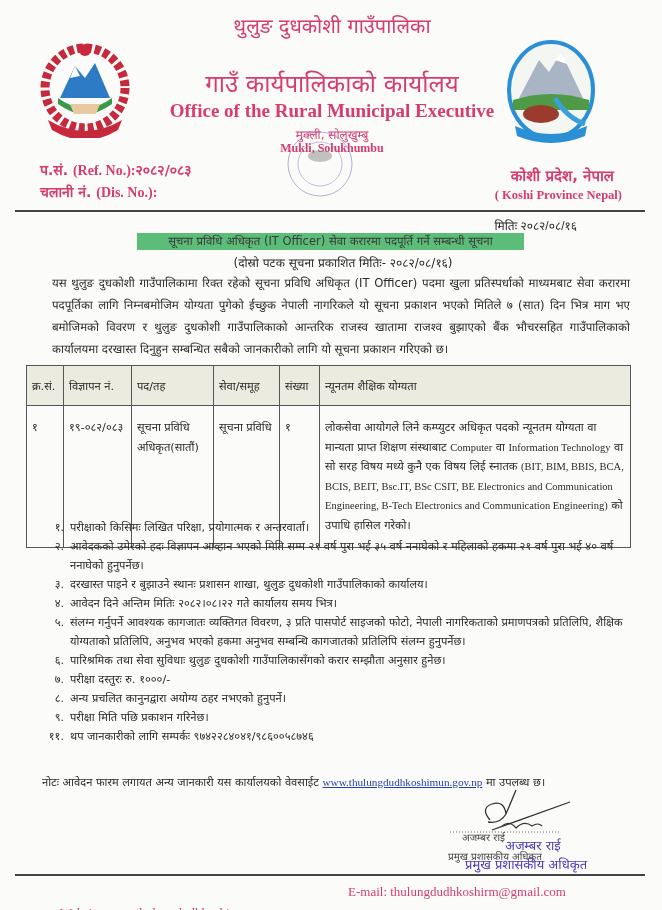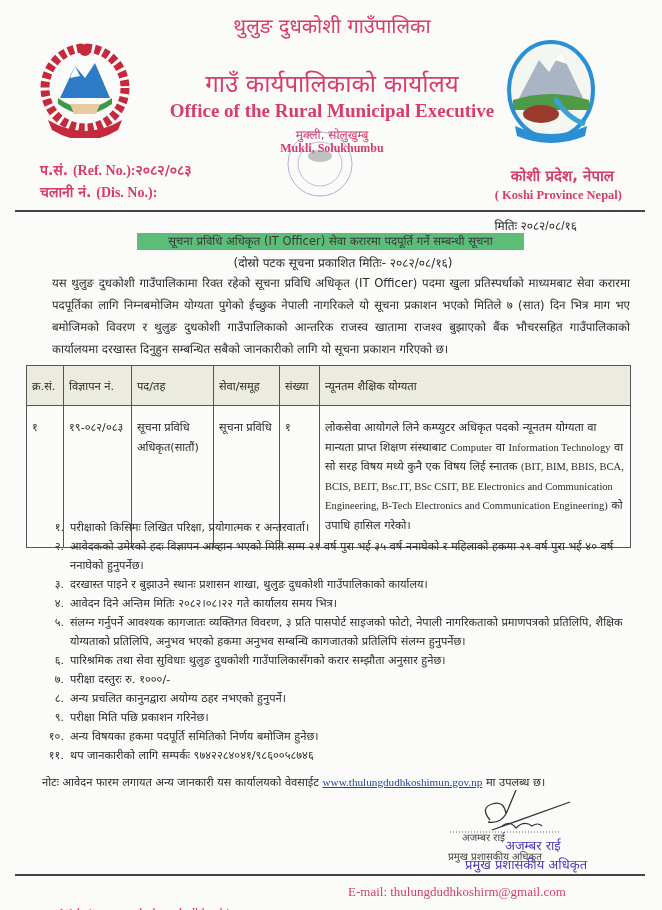--- a/index.html
+++ b/index.html
@@ -167,24 +167,20 @@
     </li>
   <li>
       <span class="num">८.</span>
       <span class="txt">अन्य प्रचलित कानुनद्वारा अयोग्य ठहर नभएको हुनुपर्ने।</span>
     </li>
   <li>
       <span class="num">९.</span>
       <span class="txt">परीक्षा मिति पछि प्रकाशन गरिनेछ।</span>
     </li>
   <li>
-      <span class="num">१०.</span>
-      <span class="txt">अन्य विषयका हकमा पदपूर्ति समितिको निर्णय बमोजिम हुनेछ।</span>
-    </li>
-  <li>
       <span class="num">११.</span>
       <span class="txt">थप जानकारीको लागि सम्पर्कः ९७४२२८४०४१/९८६००५८७४६</span>
     </li>
 </ol>
 
 <div class="note">
   <span>नोटः आवेदन फारम लगायत अन्य जानकारी यस कार्यालयको वेवसाईट</span>
   <a>www.thulungdudhkoshimun.gov.np</a>
   <span>मा उपलब्ध छ।</span>
 </div>

